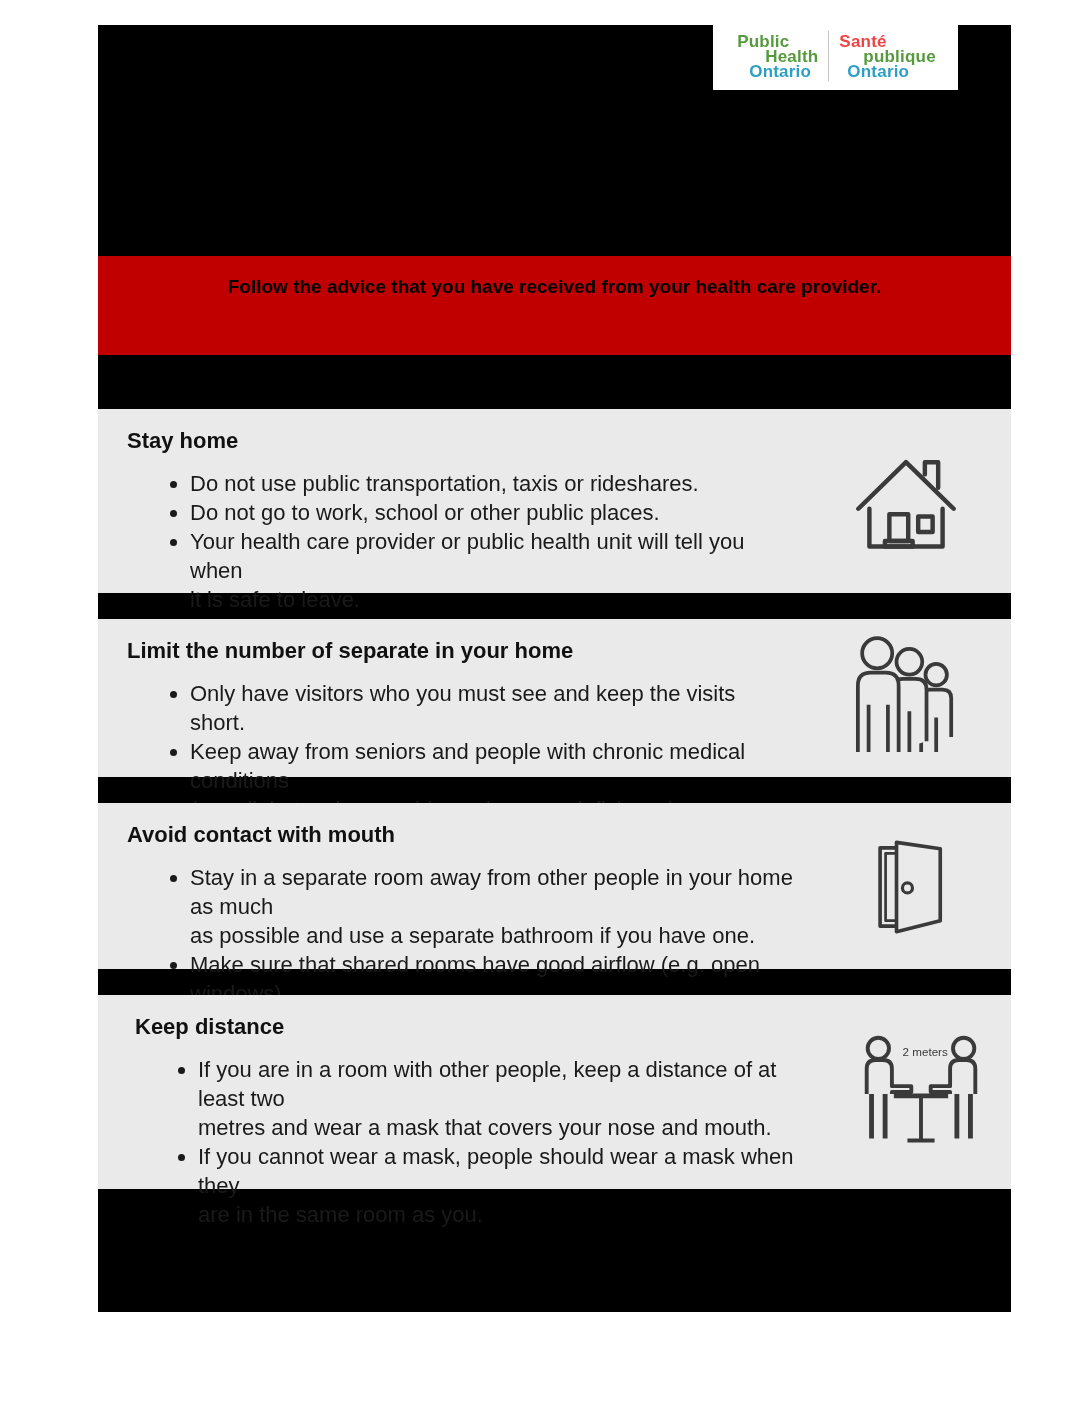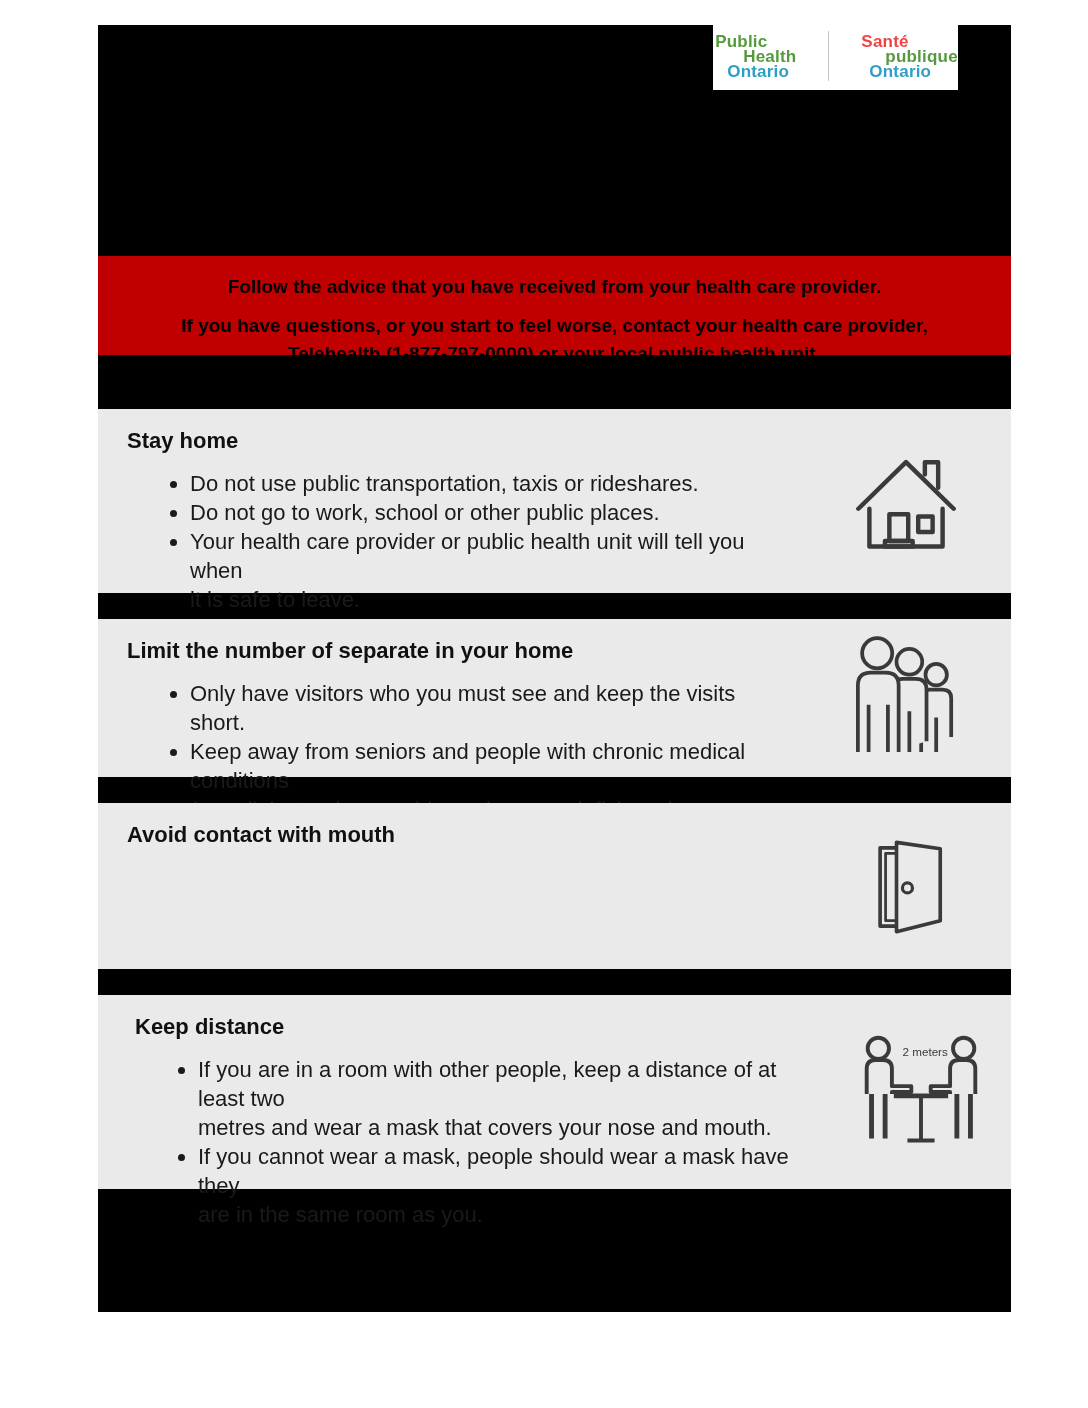--- a/index.html
+++ b/index.html
@@ -30,21 +30,21 @@
   .logo-box {
     position: absolute;
     left: 615px;
     top: -3px;
     width: 245px;
     height: 68px;
     background: #ffffff;
     display: flex;
     align-items: center;
     justify-content: center;
-    gap: 32px;
+    gap: 10px;
   }
   .logo-col {
     font-size: 17px;
     line-height: 15px;
     font-weight: bold;
     letter-spacing: 0.2px;
     white-space: nowrap;
   }
   .logo-col .l1 { display: block; }
   .logo-col .l2 { display: block; }
@@ -138,22 +138,20 @@
         <div class="logo-col logo-fr">
           <span class="l1">Santé</span>
           <span class="l2">publique</span>
           <span class="l3">Ontario</span>
         </div>
       </div>
     </div>
 
     <div class="alert">
       <p>Follow the advice that you have received from your health care provider.</p>
-      <p>If you have questions, or you start to feel worse, contact your health care provider,
-Telehealth (1-877-797-0000) or your local public health unit.</p>
     </div>
 
     <div class="bar-lg"></div>
 
     <section class="sect s1">
       <h2>Stay home</h2>
       <ul>
         <li>Do not use public transportation, taxis or rideshares.</li>
         <li>Do not go to work, school or other public places.</li>
         <li>Your health care provider or public health unit will tell you when
@@ -193,38 +191,43 @@
           <path d="M12 110 V48 Q12 36 24 36 H38 Q50 36 50 48 V110" fill="#eaeaea"></path>
           <path d="M22 110 V66 M40 110 V66" fill="none"></path>
         </svg>
       </span>
     </section>
 
     <div class="bar"></div>
 
     <section class="sect s3">
       <h2>Avoid contact with mouth</h2>
+      <ul>
+        <li>Stay in a separate room away from other people in your home as much
+as possible and use a separate bathroom if you have one.</li>
+        <li>Make sure that shared rooms have good airflow (e.g. open windows).</li>
+      </ul>
       <span class="sect-icon icon-door">
         <svg width="82" height="128" viewBox="0 0 90 110" fill="none" stroke="#3a3a3a" stroke-width="4" stroke-linejoin="round">
           <rect x="10" y="12" width="34" height="86"></rect>
           <rect x="16" y="18" width="22" height="74" stroke-width="3"></rect>
           <path d="M28 6 L76 13 L76 92 L28 104 Z" fill="#eaeaea"></path>
           <circle cx="40" cy="56" r="5.5" stroke-width="3.5"></circle>
         </svg>
       </span>
     </section>
 
     <div class="bar"></div>
 
     <section class="sect s4">
       <h2>Keep distance</h2>
       <ul>
         <li>If you are in a room with other people, keep a distance of at least two
 metres and wear a mask that covers your nose and mouth.</li>
-        <li>If you cannot wear a mask, people should wear a mask have they
+        <li>If you cannot wear a mask, people should wear a mask when they
 are in the same room as you.</li>
       </ul>
       <span class="sect-icon icon-dist">
         <svg width="128" height="118" viewBox="0 0 132 120" fill="none" stroke="#3a3a3a" stroke-width="4" stroke-linejoin="round">
 
           <path d="M38 64 H94" stroke-width="5"></path>
           <path d="M66 64 V110 M52 110 H80" stroke-width="4"></path>
 
           <circle cx="22" cy="15" r="11"></circle>
           <path d="M10 62 V36 Q10 27 19 27 H27 Q36 27 36 36 V54 H56 V60 H36 V62" fill="#eaeaea"></path>

